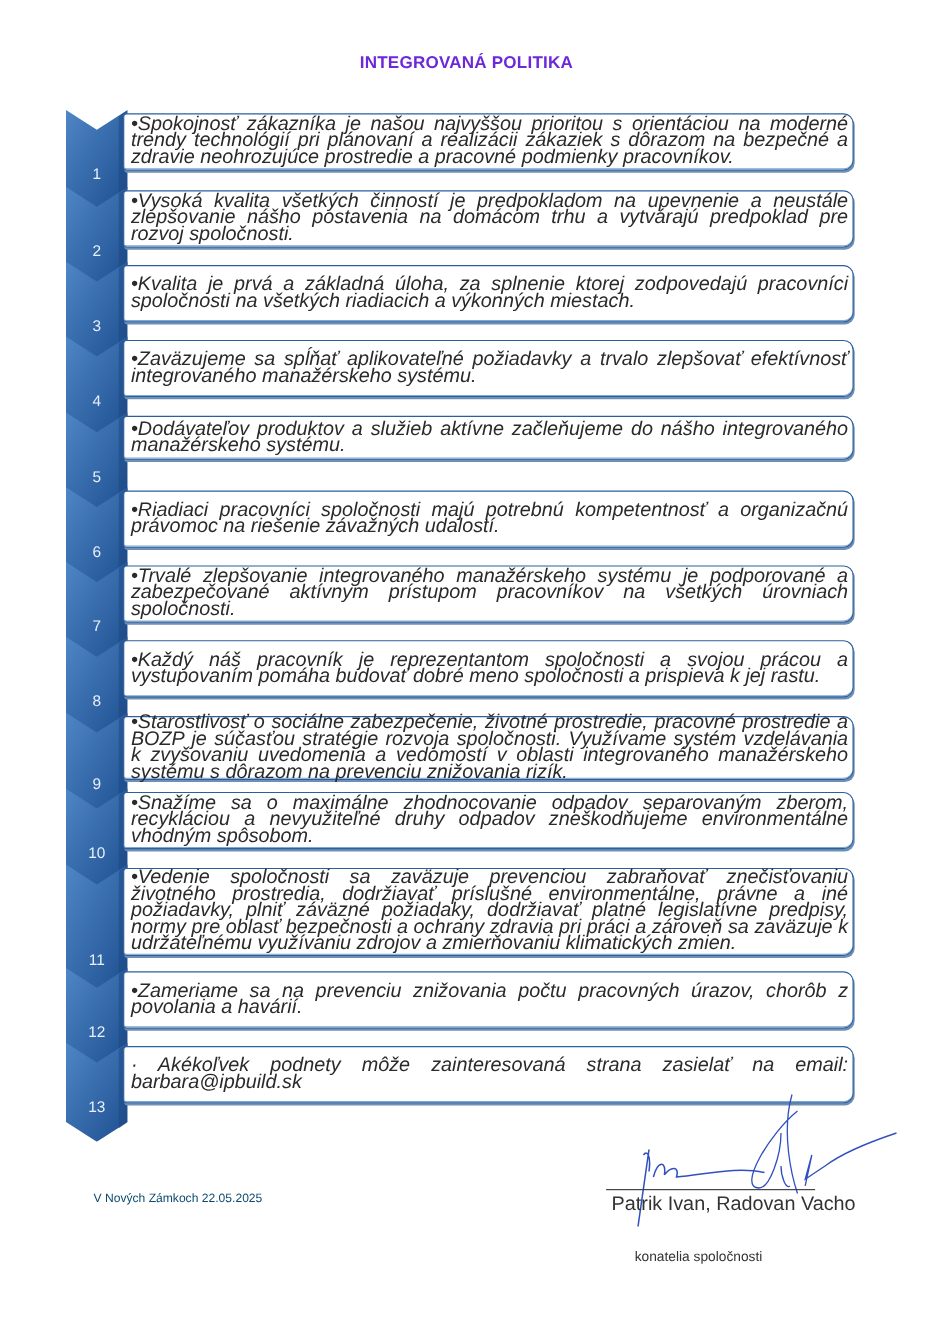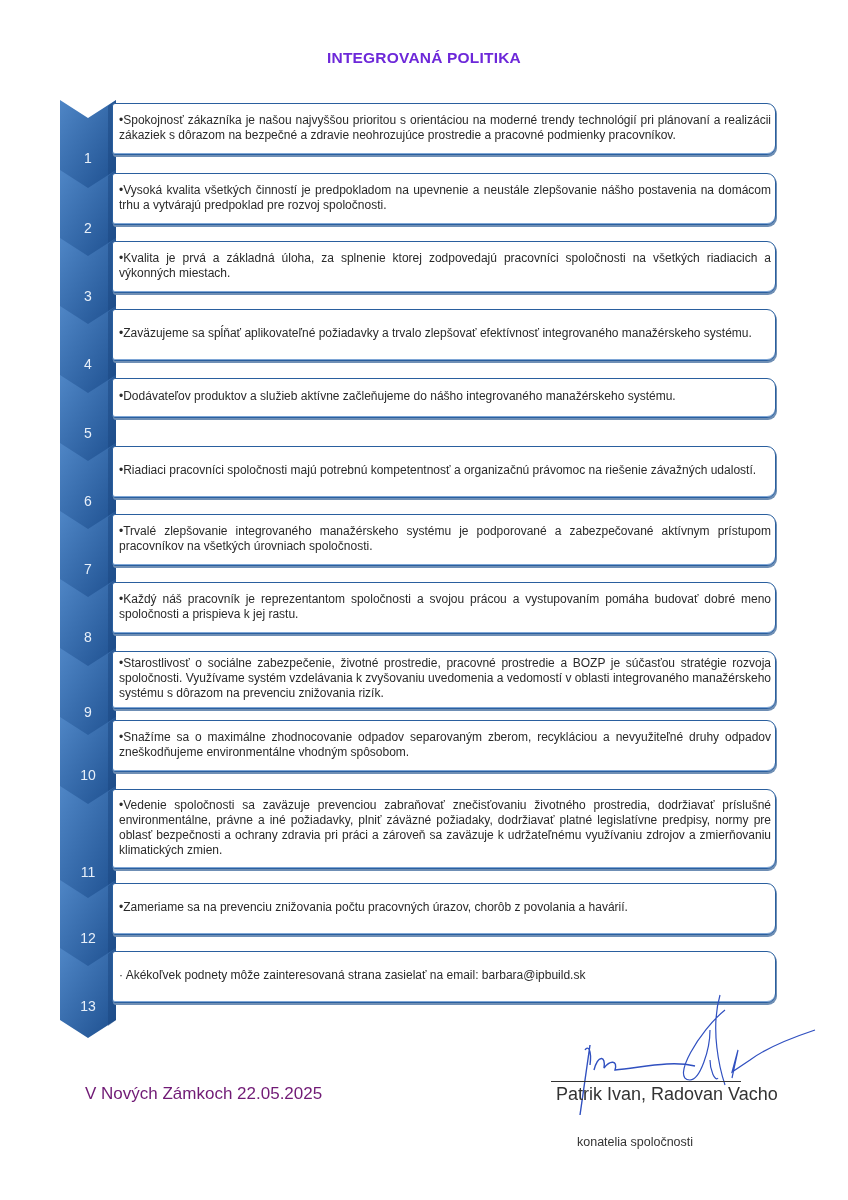--- a/index.html
+++ b/index.html
@@ -18,27 +18,27 @@
   .chev svg { display: block; }
   .chev .num {
     position: absolute; left: 0; width: 56px; text-align: center;
     color: #e8f0fa; font-size: 14px;
   }
   .box {
     position: absolute; left: 52px; right: 0;
     background: #fff; border: 1.5px solid #2a5f9e; border-left-width: 1px;
     border-radius: 3px 9px 9px 3px;
     box-shadow: 1px 2px 0 #6f8fb5, 0 -1px 0 #7ea6d6 inset;
-    font-size: 12px; line-height: 15px; text-align: justify;
+    font-size: 18px; line-height: 15px; text-align: justify;
     padding: 4px 4px 7px 6px; box-sizing: border-box;
-    display: flex; align-items: center;
+    display: flex; align-items: center; font-style: italic;
   }
   .box .txt { width: 100%; }
   .footer-place {
-    position: absolute; left: 85px; top: 1084px; font-size: 17px; color: #701a75;
+    position: absolute; left: 85px; top: 1084px; font-size: 11px; color: #0c4a6e;
   }
   .sig-line {
     position: absolute; left: 551px; top: 1081px; width: 190px; height: 1px; background: #333;
   }
   .sig-names {
     position: absolute; left: 556px; top: 1084px; font-size: 18px; color: #333;
   }
   .sig-role {
     position: absolute; left: 577px; top: 1135px; font-size: 12.5px; color: #333;
   }

